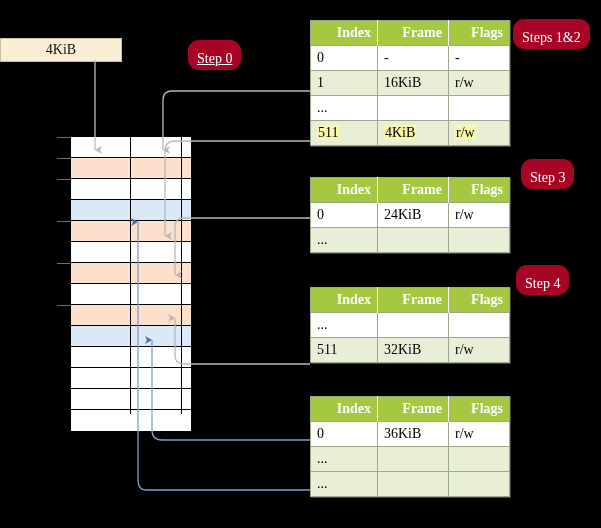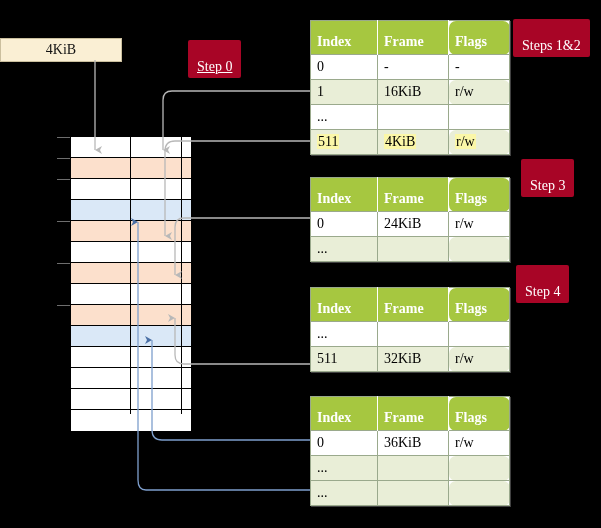--- a/index.html
+++ b/index.html
@@ -16,22 +16,22 @@
     overflow: hidden;
   }
 
   
   .step-badge {
     position: absolute;
     background: #a80526;
     color: #ffffff;
     font-size: 14px;
     line-height: 17px;
-    padding: 18px 9px 3px 9px;
-    border-radius: 2px;
+    padding: 10px 9px 3px 9px;
+    border-radius: 11px;
     white-space: nowrap;
     text-align: center;
     box-shadow: 0 1px 0 rgba(0,0,0,0.6);
   }
 
   
   .kib-box {
     position: absolute;
     left: 0px;
     top: 38px;
@@ -88,42 +88,42 @@
     border-collapse: collapse;
     border: 1px solid #9aa98c;
     font-size: 14px;
     background: #ffffff;
     box-shadow: 1px 1px 0 rgba(120,120,120,0.55);
   }
   .ptable th {
     background: #a6c740;
     color: #ffffff;
     font-weight: bold;
-    text-align: left;
-    padding: 11px 6px 3px 6px;
+    text-align: right;
+    padding: 2px 6px 3px 6px;
     border-right: 1px solid #ffffff;
     line-height: 19px;
   }
   .ptable th:last-child { border-right: none; }
   .ptable td {
     padding: 2px 6px 3px 6px;
     border: 1px solid #9aa98c;
     color: #000000;
     line-height: 19px;
     height: 19px;
   }
   .ptable tr.row-alt td { background: #e9eed7; }
   .ptable tr.row-plain td { background: #ffffff; }
   .ptable td .hl {
     background: #fbf7a8;
     padding: 0 1px;
   }
   .col-index { width: 54px; }
   .col-frame { width: 58px; }
-  .col-flags { width: 48px; border-radius: 7px; }
+  .col-flags { width: 48px; }
 
   
   .wires {
     position: absolute;
     left: 0; top: 0;
     width: 601px; height: 528px;
     pointer-events: none;
   }
 </style>
 </head>

